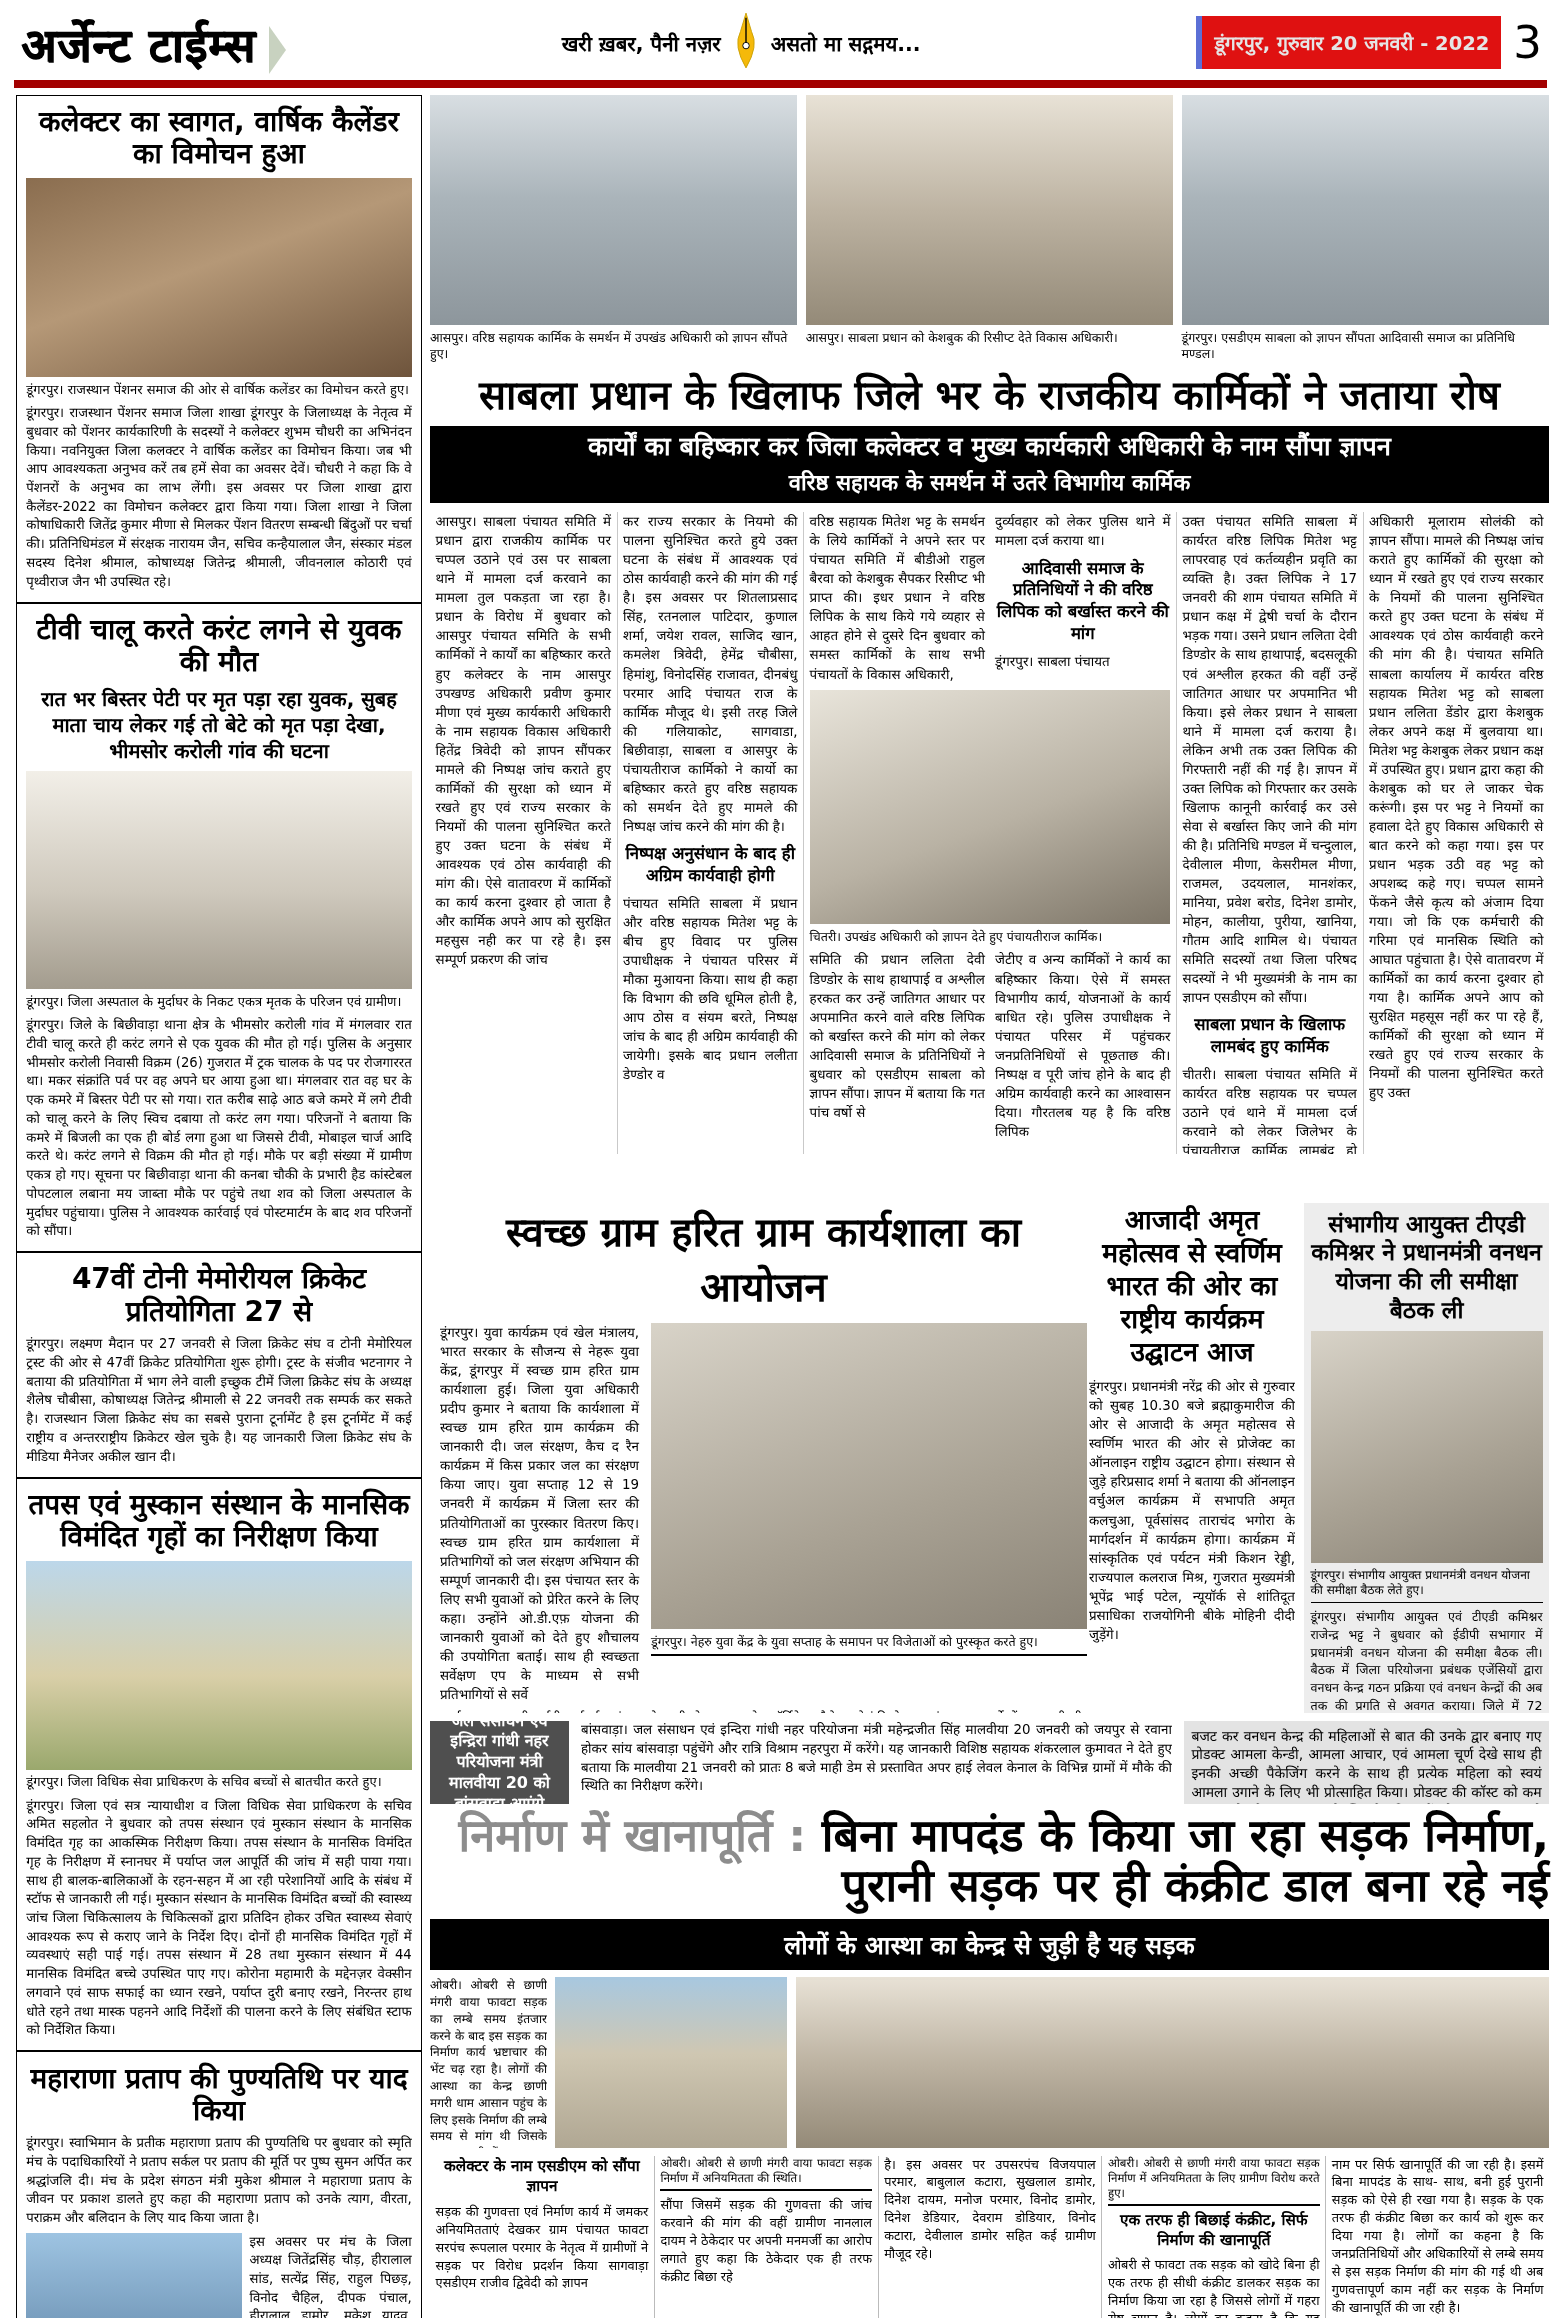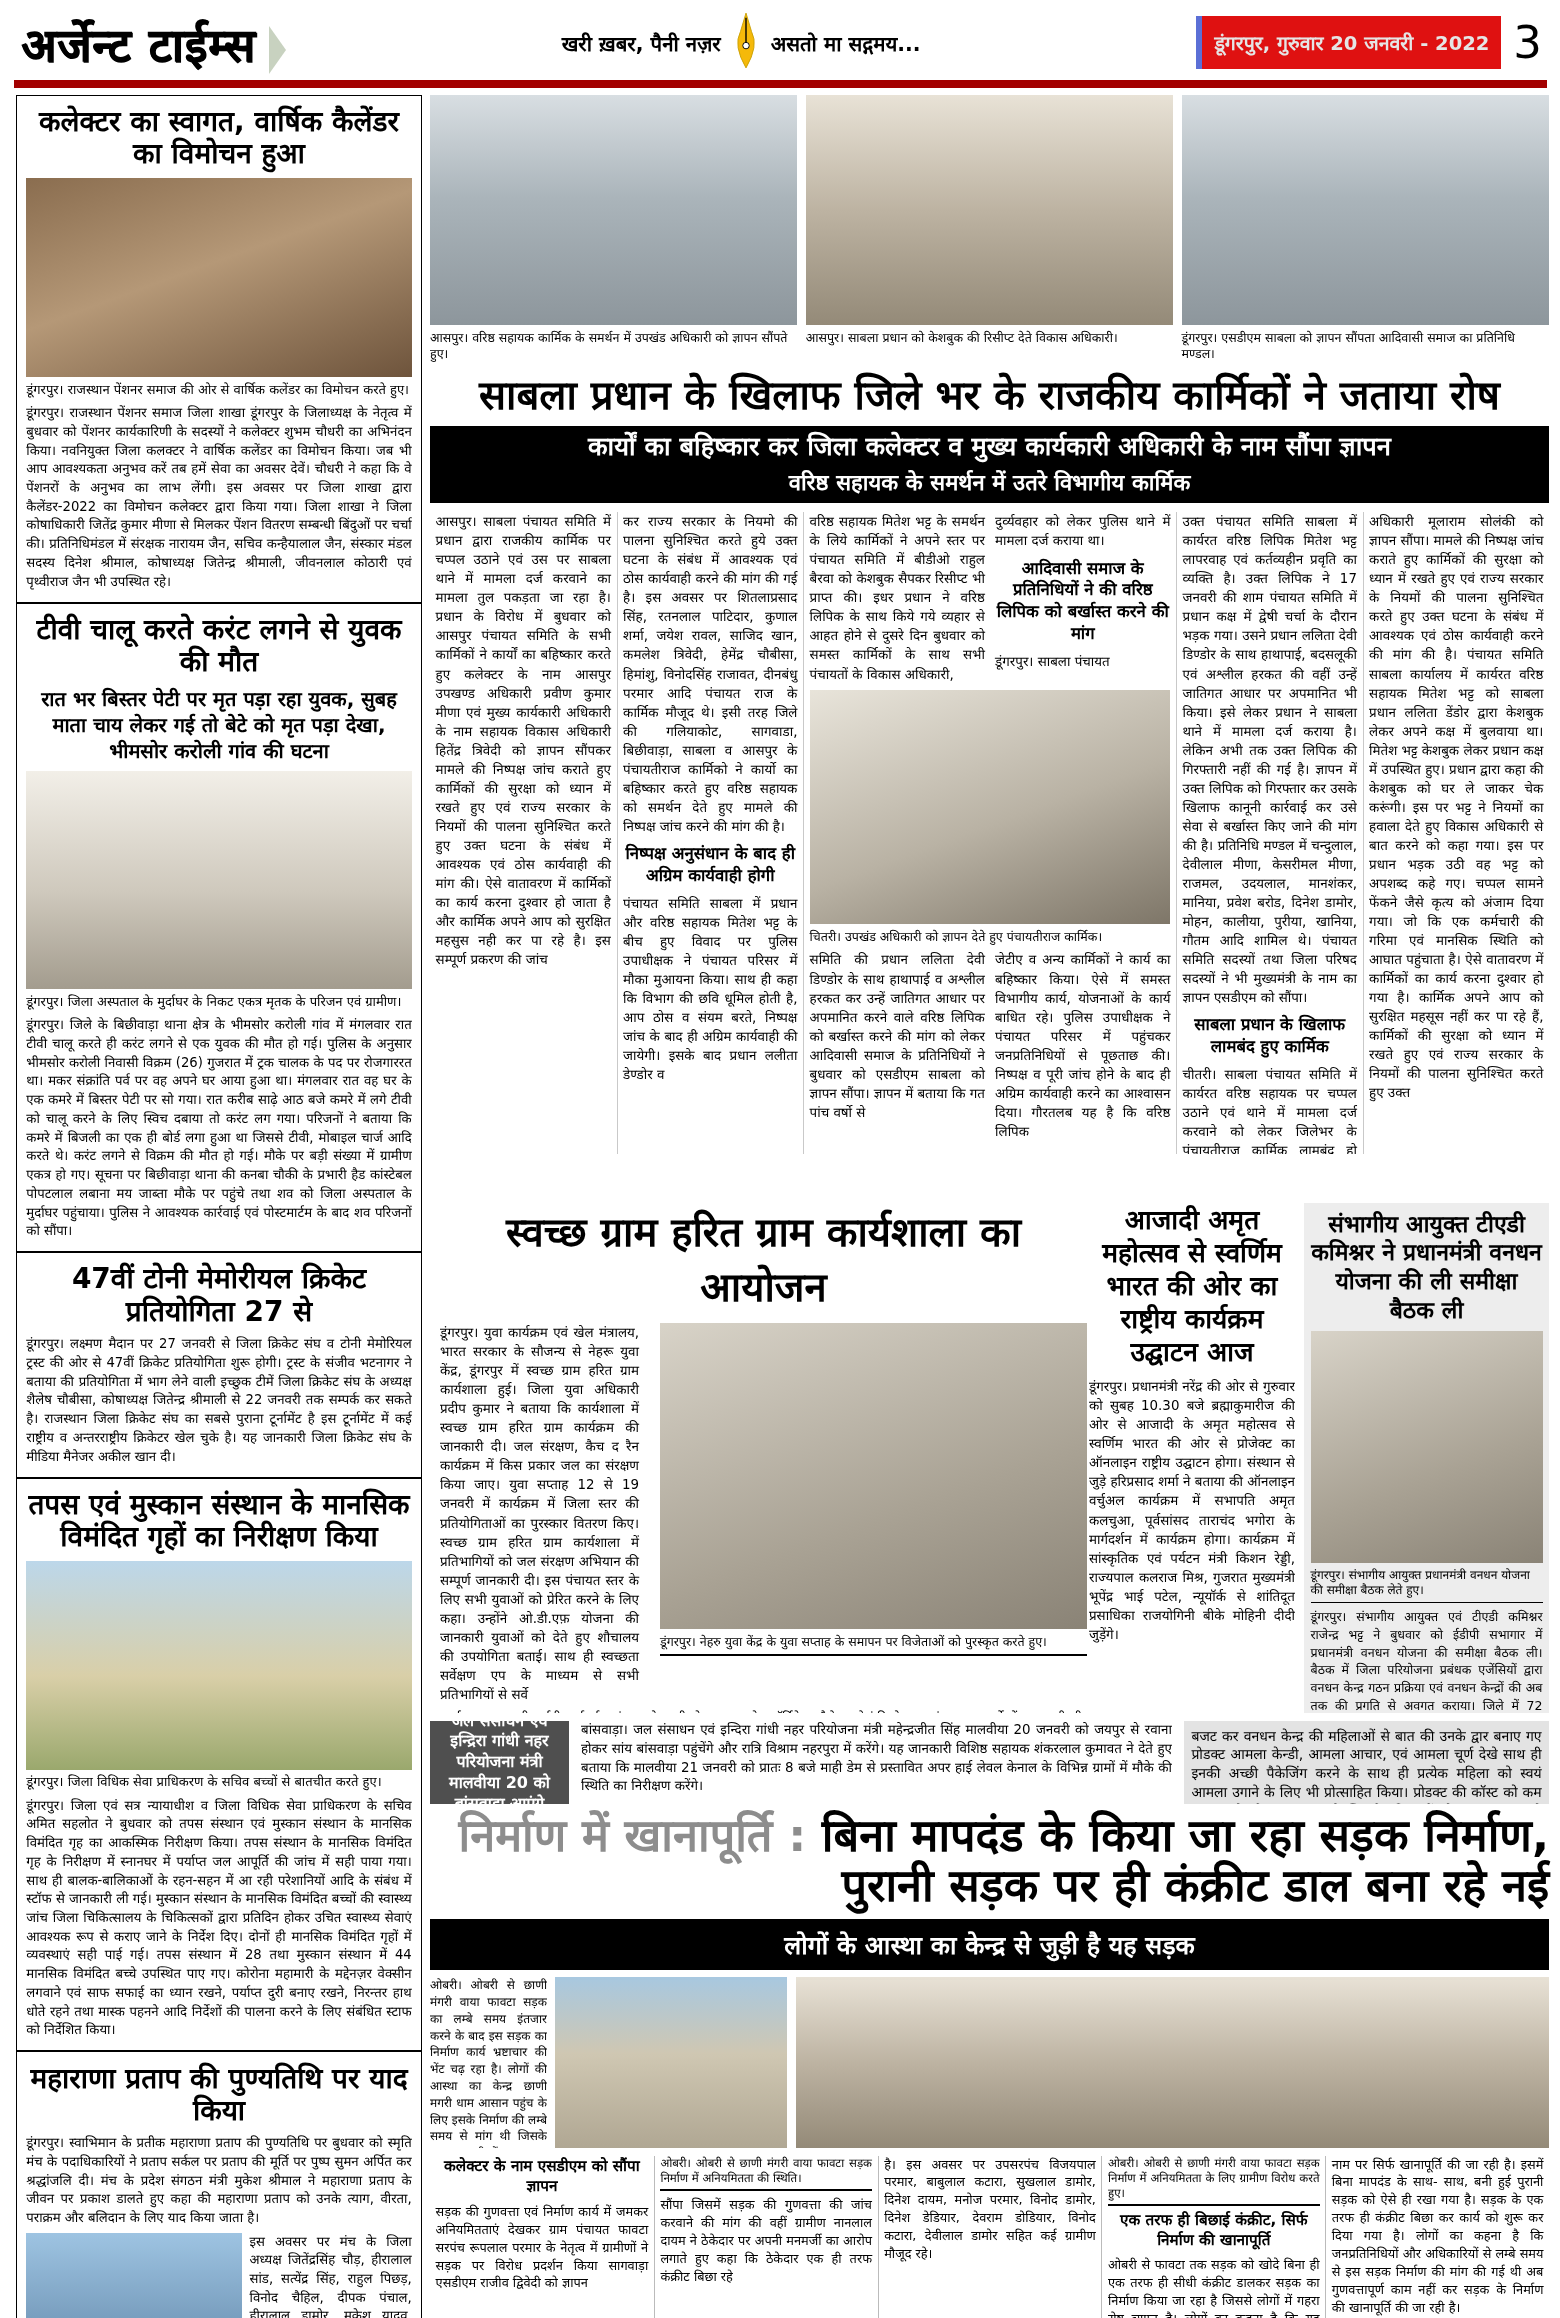--- a/index.html
+++ b/index.html
@@ -61,21 +61,21 @@
   .ms-col:first-child{border-left:none;}
   .ms-mid{grid-column:3/5;border-left:0.9px solid #c9c9c9;padding:0 5.6px;overflow:hidden;}
   .two{display:grid;grid-template-columns:1fr 1fr;gap:10.2px;font-size:13.4px;
        text-align:justify;line-height:1.42;}
   .ms-sub{font-size:16.7px;font-weight:bold;text-align:center;line-height:1.3;margin:7.4px 0;}
   .ms-mid .photo{height:234px;margin-top:6.5px;}
   .ms-mid .caption{font-size:12.5px;}
   
   .workshop{position:absolute;left:440px;top:1203px;width:647px;height:510px;overflow:hidden;}
   .workshop h2{font-size:40px;text-align:center;margin:0 0 10.2px;}
-  .w-row{display:flex;gap:21px;}
+  .w-row{display:flex;gap:12px;}
   .w-left{width:199px;font-size:13.4px;text-align:justify;line-height:1.42;}
   .w-fig{flex:1;}
   .w-fig .photo{height:306px;}
   .w-fig .caption{font-size:12.5px;border-bottom:2.3px double #000;padding-bottom:3.7px;}
   .w-bottom{display:grid;grid-template-columns:1fr 1fr;gap:11px;margin-top:5.6px;
             font-size:13px;text-align:justify;line-height:1.4;}
   .amrit{position:absolute;left:1089px;top:1203px;width:206px;height:510px;overflow:hidden;}
   .amrit h2{font-size:26.4px;text-align:center;line-height:1.25;margin:0 0 9.3px;}
   .amrit .body{font-size:13.4px;}
   .vandhan{position:absolute;left:1304px;top:1203px;width:245px;height:510px;

